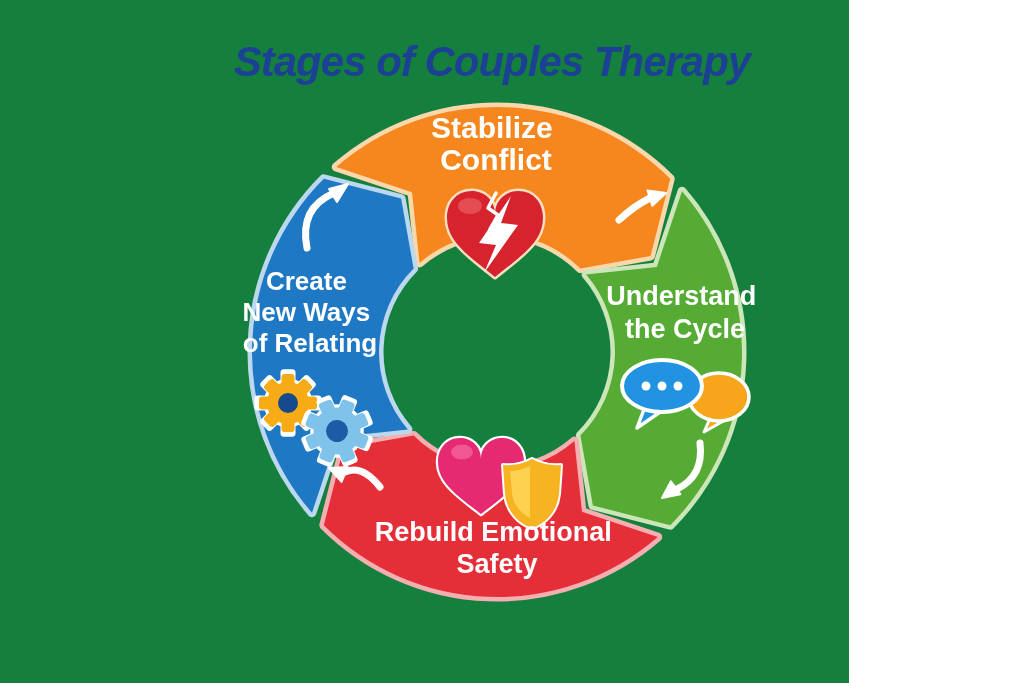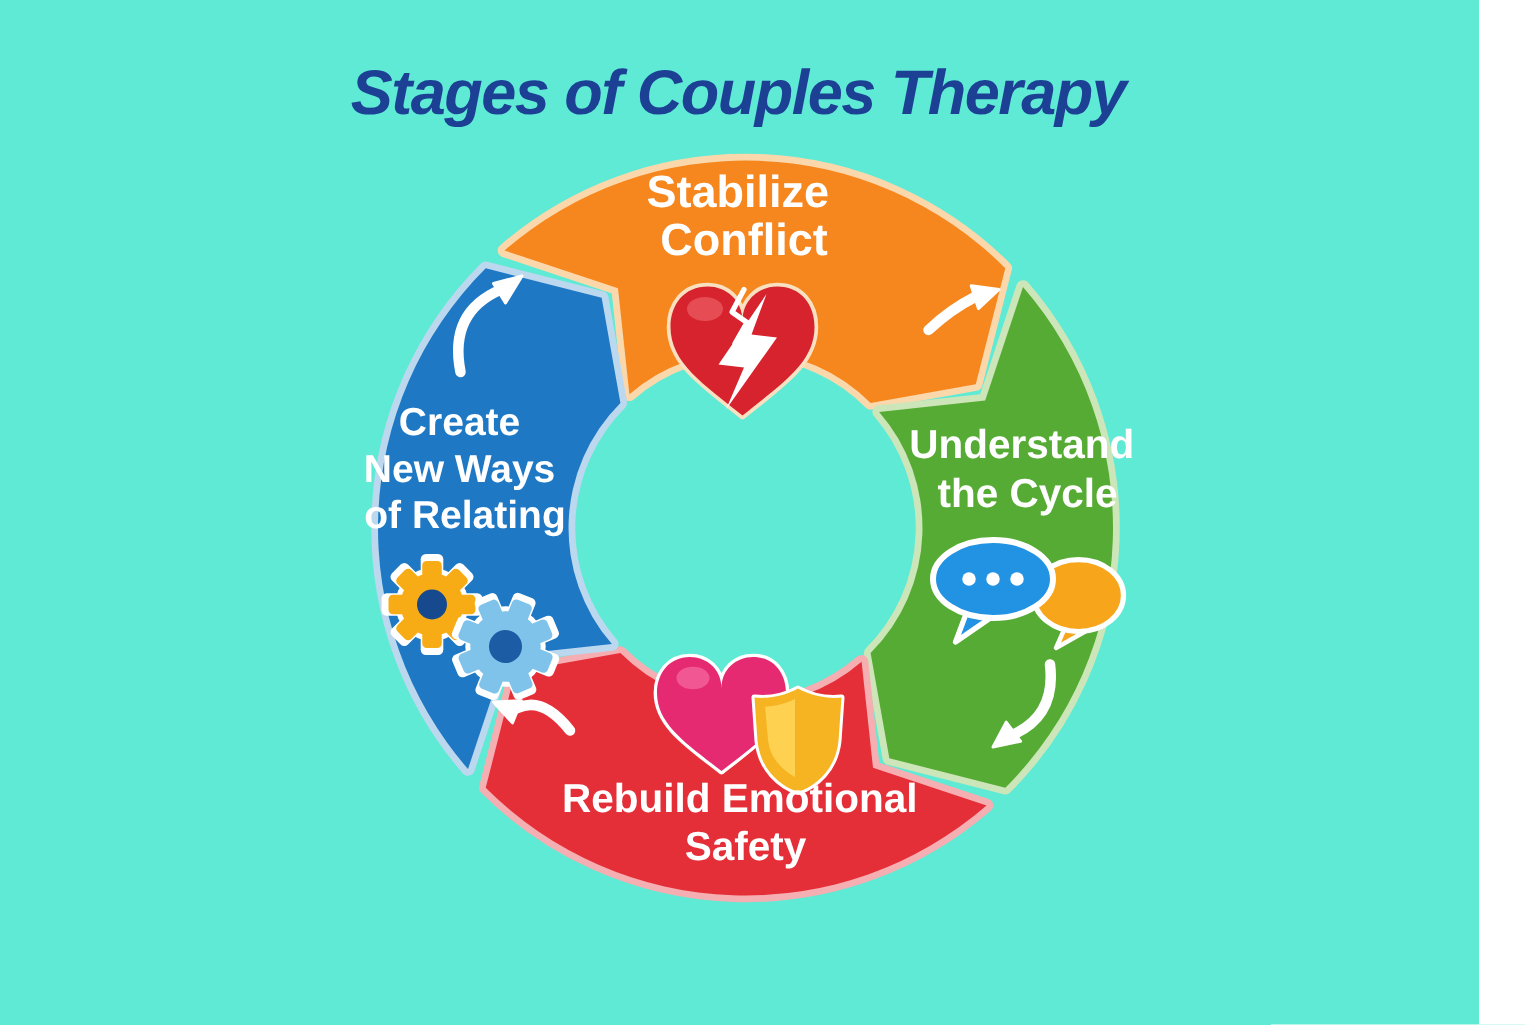--- a/index.html
+++ b/index.html
@@ -1,19 +1,19 @@
 <!DOCTYPE html>
 <html><head>
 <meta charset="utf-8">
 <style>
   html,body{margin:0;padding:0;background:#ffffff;}
   .frame{
     position:relative;
-    width:986px;height:683px;
-    background:#5eead4;
+    width:849px;height:683px;
+    background:#15803d;
     overflow:hidden;
     font-family:"Liberation Sans", sans-serif;
   }
   svg{position:absolute;left:0;top:0;}
   .title-text{
     font-family:"Liberation Sans", sans-serif;
     font-weight:bold;font-style:italic;
     font-size:42px;letter-spacing:-1px;
   }
   .stage-label{

